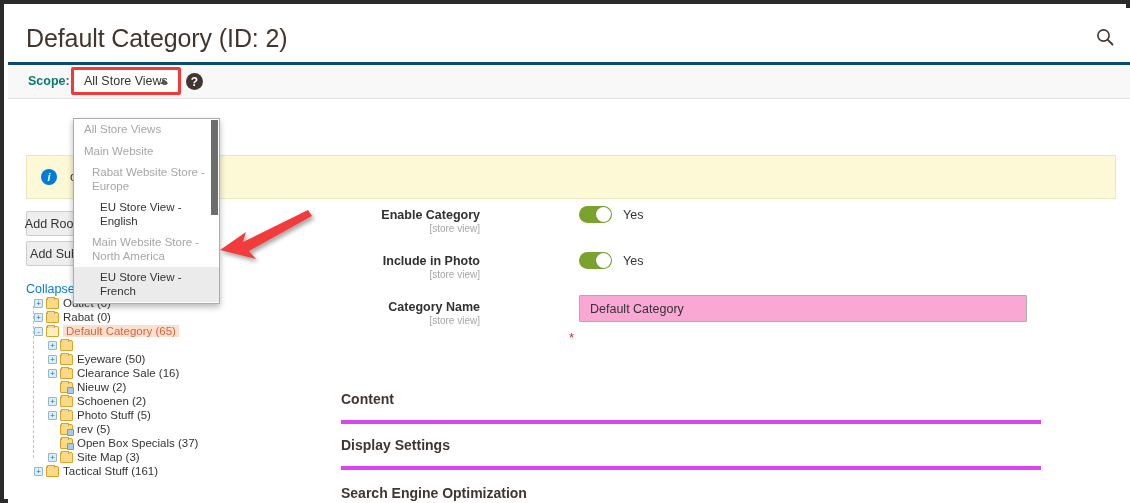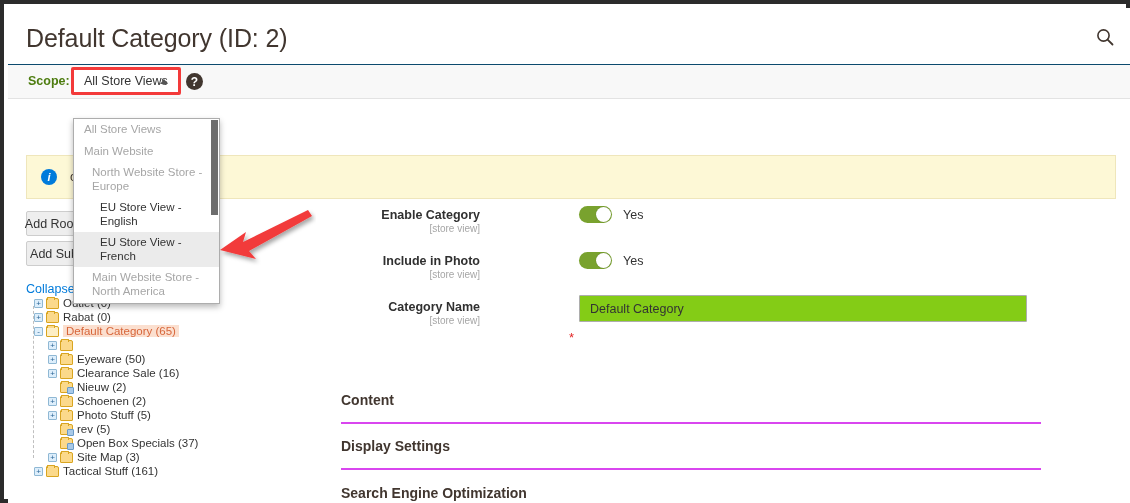--- a/index.html
+++ b/index.html
@@ -21,21 +21,21 @@
     position:absolute; left:4px; top:4px;
     width:1122px; height:495px;
     background:#ffffff;
     overflow:hidden;
   }
 
   
   .page-header {
     position:absolute; left:0; top:0; width:1122px; height:57px;
     background:#ffffff;
-    border-bottom:1px solid #0c4a6e;
+    border-bottom:3px solid #0c4a6e;
   }
   .page-title {
     position:absolute; left:18px; top:16px;
     font-size:25px; color:#41362f; font-weight:400;
     letter-spacing:-0.1px;
     white-space:nowrap;
   }
   .search-icon-btn {
     position:absolute; right:10px; top:14px;
     width:30px; height:30px;
@@ -45,21 +45,21 @@
   .search-icon-btn svg { display:block; }
 
   
   .scope-bar {
     position:absolute; left:0; top:57px; width:1122px; height:34px;
     background:#f8f8f8;
     border-bottom:1px solid #e3e3e3;
   }
   .scope-label {
     position:absolute; left:20px; top:9px;
-    font-size:12.5px; font-weight:bold; color:#4d7c0f;
+    font-size:12.5px; font-weight:bold; color:#0f766e;
   }
   .scope-select-wrap {
     position:absolute; left:63px; top:2px;
     width:110px; height:28px;
     border:3px solid #f33a3a;
     border-radius:2px;
     background:#ffffff;
   }
   .scope-select {
     position:absolute; inset:0;
@@ -255,35 +255,35 @@
   }
   .toggle-text {
     position:absolute; left:282px; top:0;
     font-size:12.5px; color:#333333;
   }
   .text-input {
     position:absolute; left:238px; top:-5px;
     width:448px; height:27px;
     border:1px solid #adadad;
     border-radius:1px;
-    background:#84cc16;
+    background:#f9a8d4;
     font-size:12.5px;
     color:#333333;
     padding:0 10px;
     font-family:"Liberation Sans", sans-serif;
   }
 
   
   .sections { position:absolute; left:333px; top:370px; width:700px; }
   .section-head {
     position:relative;
     height:46px;
     display:flex; align-items:center;
     font-size:14px; font-weight:bold; color:#41362f;
-    border-bottom:2px solid #d946ef;
+    border-bottom:4px solid #d946ef;
     cursor:pointer;
   }
   .section-head:last-child { border-bottom:none; }
 
   
   .arrow-anno {
     position:absolute; left:208px; top:198px;
     width:100px; height:60px;
     z-index:60;
     pointer-events:none;
@@ -439,24 +439,24 @@
   <div class="sections" id="sections">
         <div class="section-head">Content</div>
         <div class="section-head">Display Settings</div>
         <div class="section-head">Search Engine Optimization</div>
       </div>
 
   <div class="scope-dropdown">
     <div class="dd-scroll" id="dd-list">
           <div class="dd-item dd-l0">All Store Views</div>
           <div class="dd-item dd-l1">Main Website</div>
-          <div class="dd-item dd-l2">North Website Store - Europe</div>
+          <div class="dd-item dd-l2">Rabat Website Store - Europe</div>
           <div class="dd-item dd-l3">EU Store View - English</div>
+          <div class="dd-item dd-l2">Main Website Store - North America</div>
           <div class="dd-item dd-l3 selected">EU Store View - French</div>
-          <div class="dd-item dd-l2">Main Website Store - North America</div>
           <div class="dd-item dd-l3">NA Store View</div>
         </div>
     <div class="dd-thumb"></div>
   </div>
 
   <div class="arrow-anno">
     <svg width="100" height="60" viewBox="0 0 100 60">
       <defs>
         <filter id="sh" x="-30%" y="-30%" width="180%" height="180%">
           <feDropShadow dx="2" dy="3" stdDeviation="2" flood-color="#000" flood-opacity="0.35"></feDropShadow>

